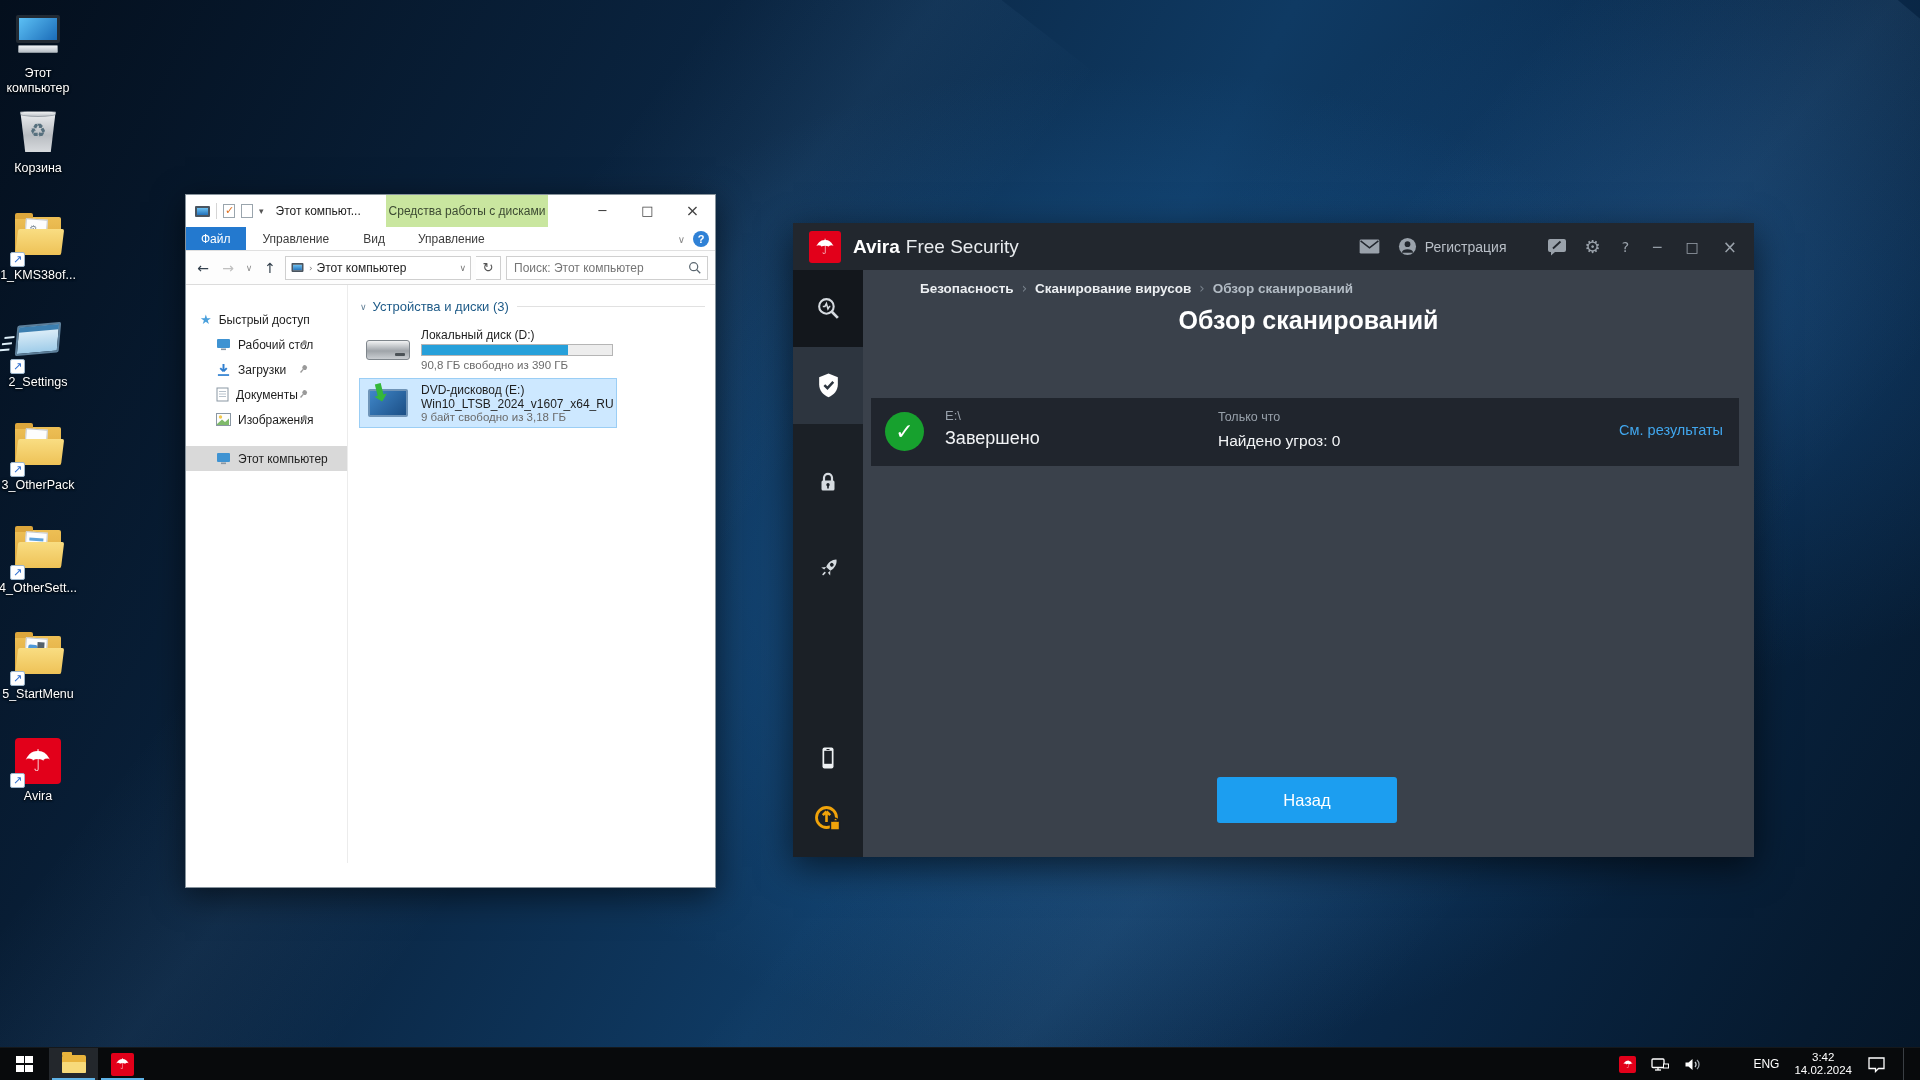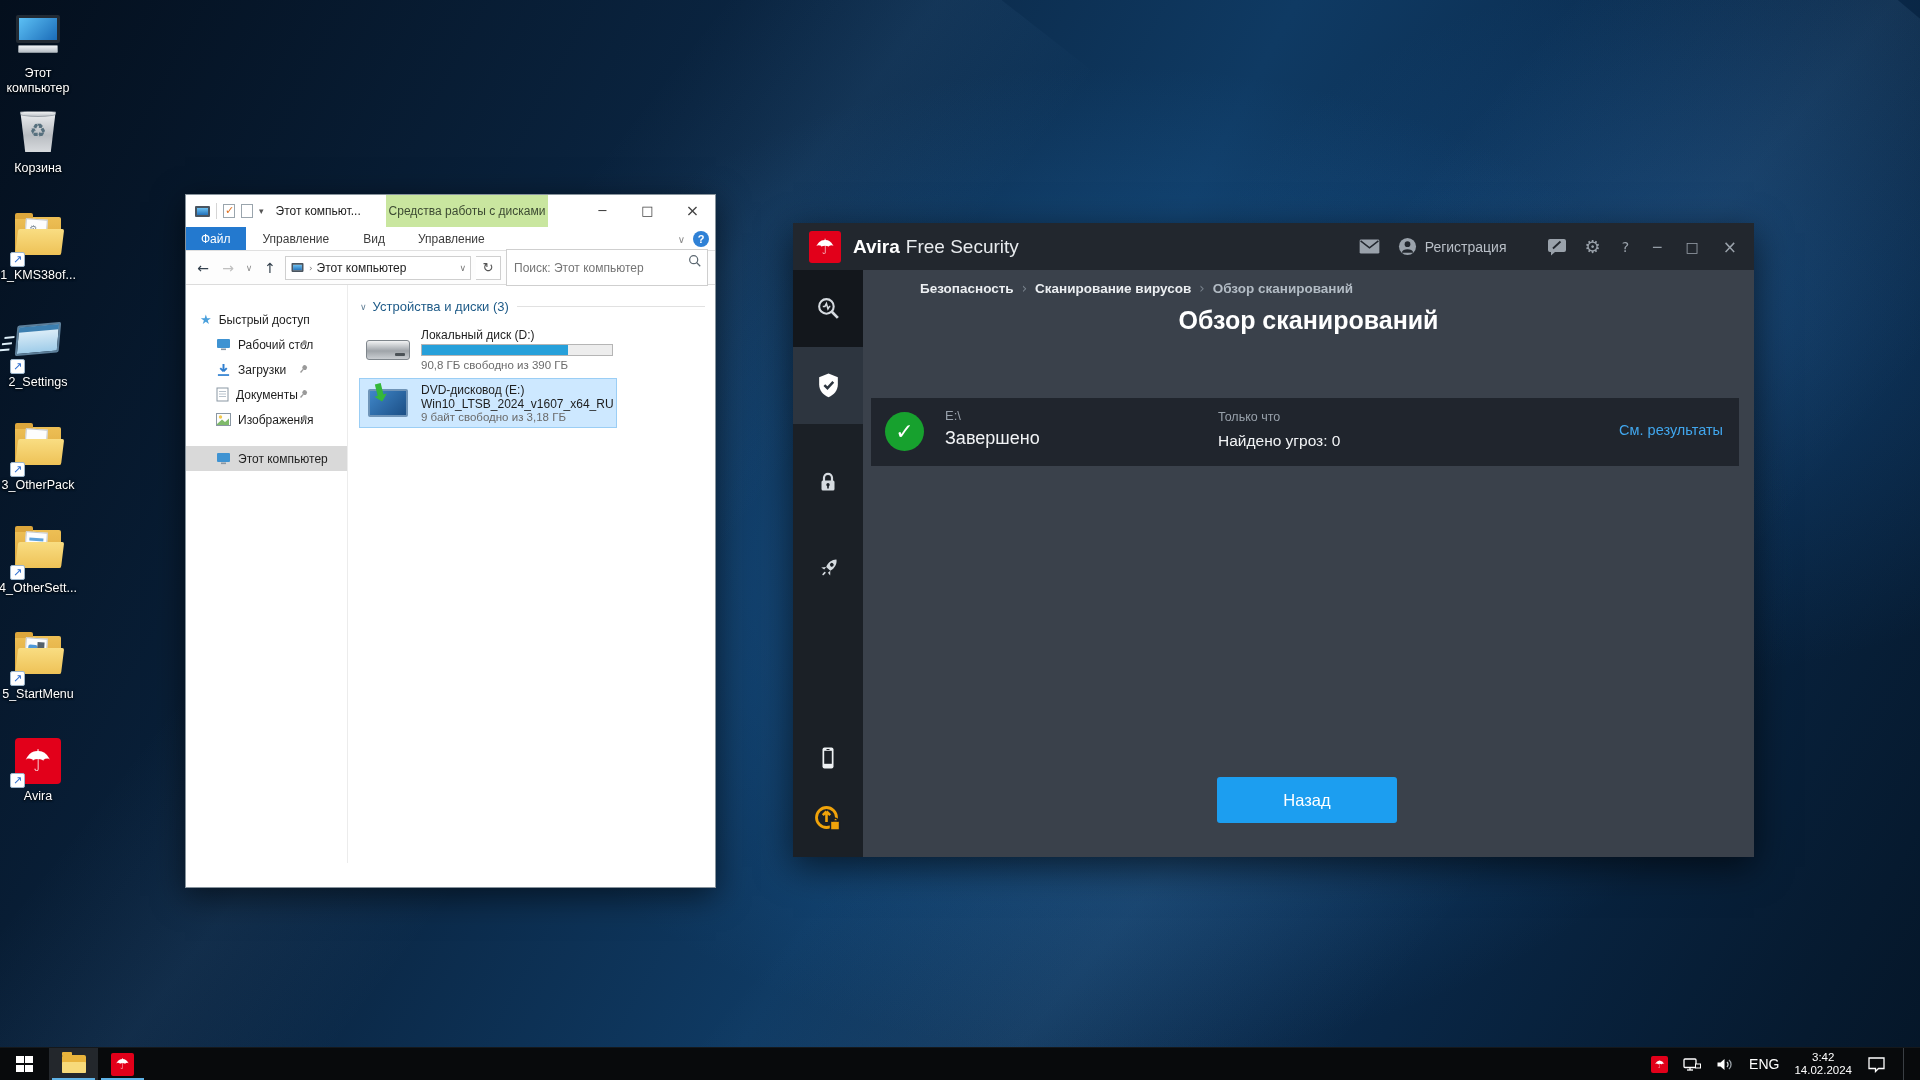--- a/index.html
+++ b/index.html
@@ -84,21 +84,21 @@
   .toolbar { height:34px; border-bottom:1px solid #dcdcdc; background:#fdfdfd; display:flex; align-items:center; padding:0 7px; gap:5px; }
   .navg { font-size:14px; color:#33404d; width:20px; text-align:center; }
   .navg.dis { color:#c0c0c0; }
   .navg.sm { font-size:9px; color:#8a8a8a; width:12px; }
   .addr { height:24px; border:1px solid #cfcfcf; background:#fff; display:flex; align-items:center; flex:0 0 186px; padding:0 4px; gap:4px; }
   .addr .mini-mon { transform:scale(.8); }
   .addr .crumb { flex:1; white-space:nowrap; overflow:hidden; }
   .addr .sep-g { color:#777; font-size:9px; }
   .refresh { height:24px; width:25px; border:1px solid #cfcfcf; border-left:none; background:#fff;
     text-align:center; line-height:22px; color:#555; font-size:13px; }
-  .searchbox { height:37px; border:1px solid #cfcfcf; background:#fff; flex:1; position:relative; }
+  .searchbox { height:24px; border:1px solid #cfcfcf; background:#fff; flex:1; position:relative; }
   .searchbox input { width:100%; height:100%; border:none; outline:none; font-size:12px; color:#444;
     padding:0 24px 0 7px; font-family:inherit; background:transparent; }
   .searchbox input::placeholder { color:#757575; opacity:1; }
   .searchbox svg { position:absolute; right:5px; top:4px; }
   .win-body { display:flex; height:578px; }
   .navpane { width:162px; border-right:1px solid #ececec; padding-top:22px; position:relative; }
   .nav-item { height:25px; display:flex; align-items:center; gap:7px; padding-left:14px; position:relative; }
   .nav-item.child { padding-left:30px; }
   .nav-item .pin { position:absolute; right:38px; top:6px; }
   .nav-item.sel { background:#d9d9d9; }
@@ -174,21 +174,21 @@
   .tb-folder { position:relative; width:24px; height:18px; }
   .tb-folder .bk { position:absolute; inset:0; background:#e8b33c; border-radius:2px; }
   .tb-folder .bk::before { content:""; position:absolute; left:0; top:-3px; width:10px; height:4px; background:#e8b33c; border-radius:1px; }
   .tb-folder .fr { position:absolute; left:0; bottom:0; width:24px; height:11px; background:#f7da7a; border-radius:1px; }
   .tb-folder .bl { position:absolute; left:2px; bottom:2px; width:20px; height:4px; background:#4aa3e0; border-radius:1px; }
   .tb-avira { width:23px; height:23px; background:#e2001a; border-radius:2px; color:#fff; text-align:center;
     line-height:23px; font-size:15px; }
   .tray { margin-left:auto; display:flex; align-items:center; gap:15px; padding-right:16px; color:#fff; }
   .tray .avira-sm { width:17px; height:17px; background:#e2001a; border-radius:2px; color:#fff; font-size:11px;
     line-height:17px; text-align:center; }
-  .tray .lang { font-size:14px; }
+  .tray .lang { font-size:12px;margin-left:36px; }
   .tray .clock { text-align:center; font-size:11.5px; line-height:13px; }
   .tray-end { width:1px; background:#3a3f44; height:33px; margin-left:2px; }
   svg { display:block; }
 </style>
 </head>
 <body>
 
 <div class="beam beam1"></div>
 <div class="beam beam2"></div>
 

